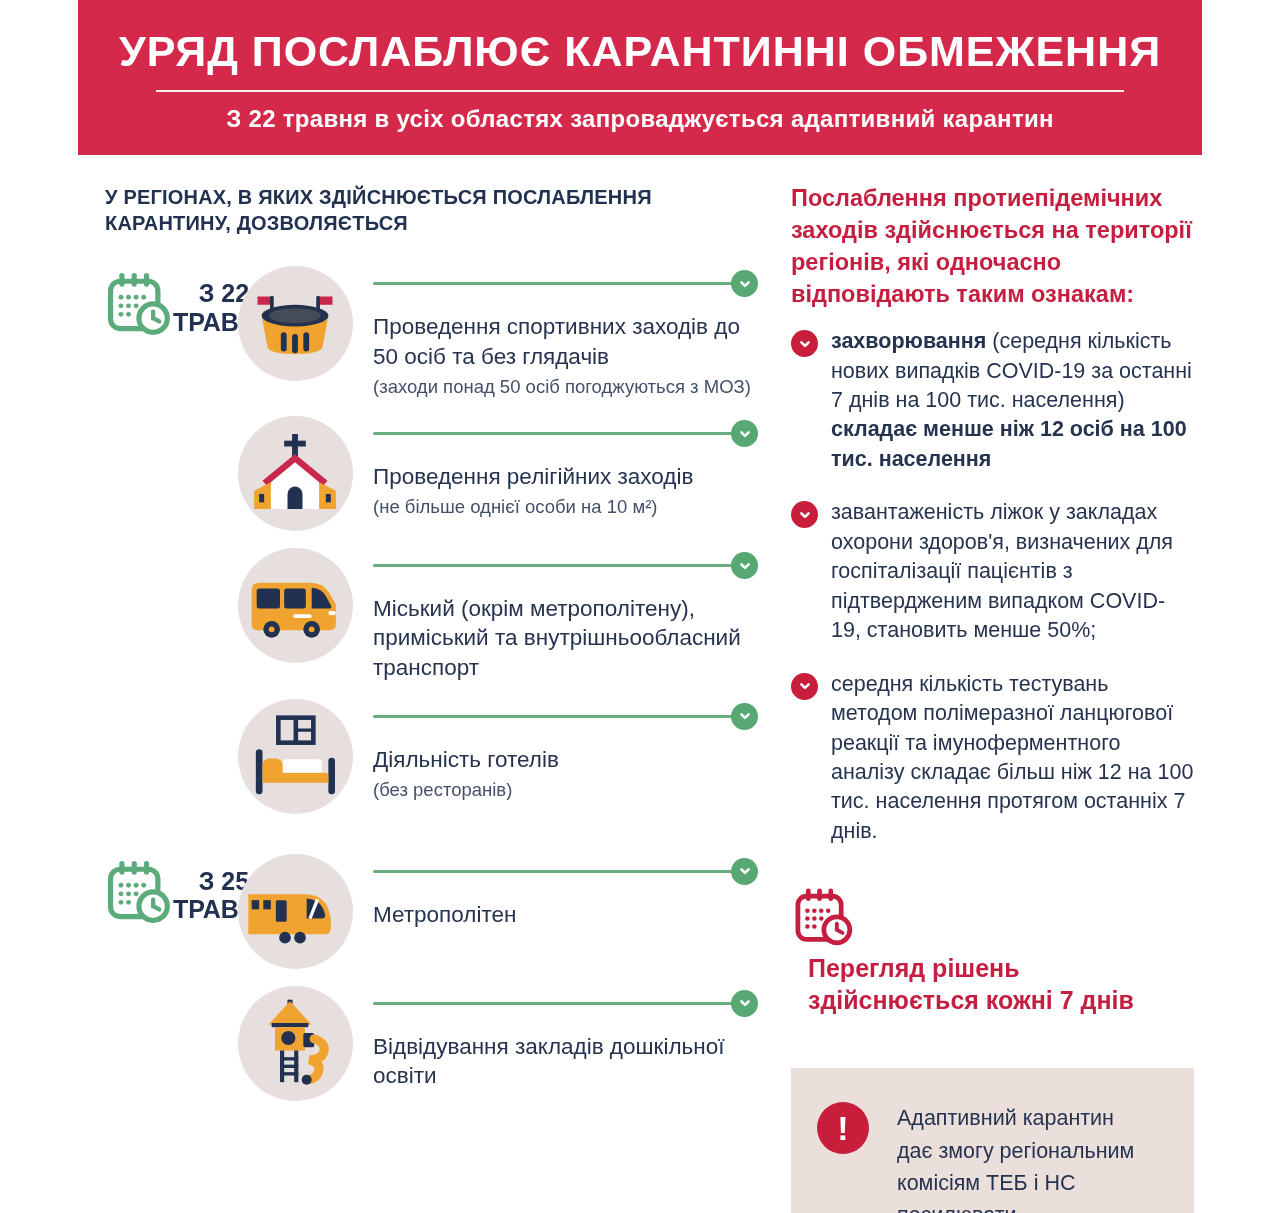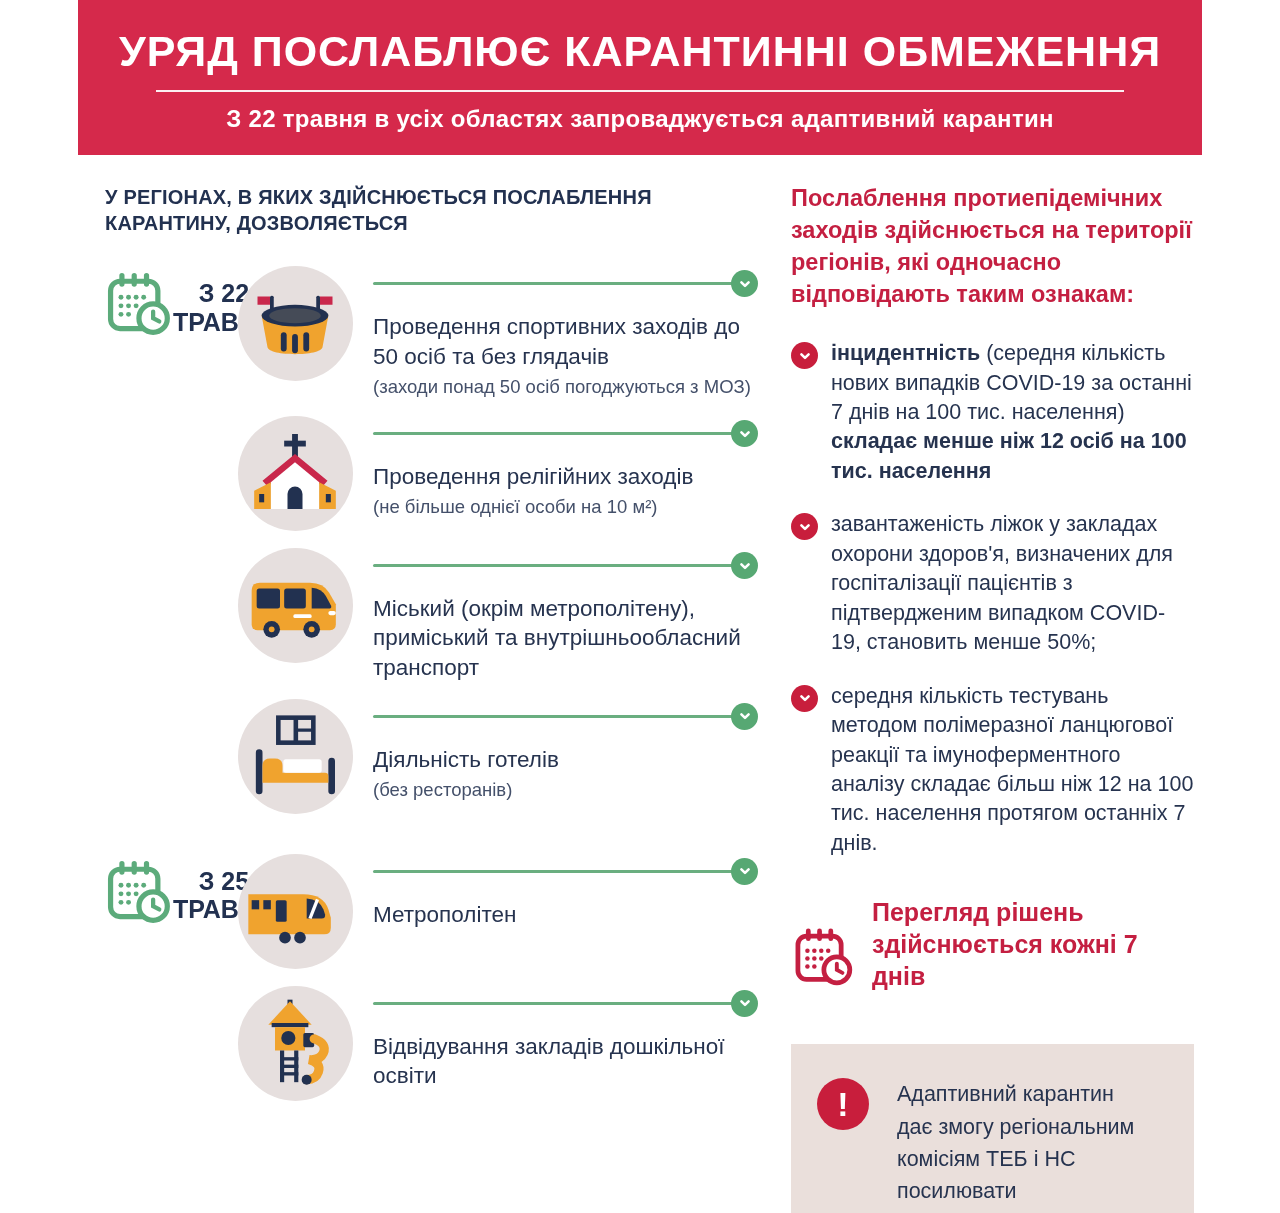--- a/index.html
+++ b/index.html
@@ -40,28 +40,28 @@
   .check-line .line { flex:1; height:3px; background:#6aae80; border-radius:2px; }
   .check-circle { width:27px; height:27px; border-radius:50%; background:#57a873; margin-left:-2px;
                   display:flex; align-items:center; justify-content:center; flex-shrink:0; }
   .check-circle svg, .bullet-badge svg { width:18px; height:18px; display:block; }
   .item-title { color:#26334f; font-size:22.5px; line-height:1.3; max-width:368px; }
   .item-note  { color:#44506a; font-size:18.5px; line-height:1.3; margin-top:4px; max-width:410px; }
   .item-note:empty { display:none; }
 
   
   .right-heading { color:#c41f41; font-size:23.5px; font-weight:700; line-height:1.36;
-                   margin:4px 0 28px; max-width:523px; }
+                   margin:4px 0 16px; max-width:523px; }
   .bullet { display:flex; margin-bottom:24px; }
   .bullet-badge { width:27px; height:27px; border-radius:50%; background:#c81e3c; flex-shrink:0;
                   display:flex; align-items:center; justify-content:center; margin:3px 13px 0 0; }
   .bullet-text { color:#26334f; font-size:21.5px; line-height:1.37; max-width:500px; }
   .bullet-text .b { font-weight:700; }
 
-  .review { display:flex; align-items:flex-end; margin-top:38px; }
+  .review { display:flex; align-items:flex-start; margin-top:38px;flex-direction:column; }
   .review-text { color:#c41f41; font-size:25px; font-weight:700; line-height:1.28;
                  margin-left:17px; max-width:345px; }
 
   .info-box { background:#eadfdb; margin-top:52px; padding:34px 58px 34px 26px;
               display:flex; align-items:flex-start; max-width:534px; }
   .warn-circle { width:52px; height:52px; border-radius:50%; background:#c81e3c; color:#fff;
                  font-weight:700; font-size:34px; display:flex; align-items:center;
                  justify-content:center; flex-shrink:0; margin-right:20px; }
   .info-text { color:#26334f; font-size:21.5px; line-height:1.5; max-width:378px;margin-left:8px; }
 </style>
@@ -322,21 +322,21 @@
     <div class="right-col">
       <div class="right-heading">Послаблення протиепідемічних заходів здійснюється на території регіонів, які одночасно відповідають таким ознакам:</div>
 
       <div class="bullet">
         <span class="bullet-badge">
           <svg viewBox="0 0 24 24" fill="none">
               <path d="M7.2 9.8 12 14.6 16.8 9.8" stroke="#fff" stroke-width="3.4" stroke-linecap="round" stroke-linejoin="round"></path>
             </svg>
         </span>
         <div class="bullet-text">
-          <span class="b">інцидентність</span><span> (середня кількість нових випадків COVID-19 за останні 7 днів на 100 тис. населення) </span><span class="b">складає менше ніж 12 осіб на 100 тис. населення</span>
+          <span class="b">захворювання</span><span> (середня кількість нових випадків COVID-19 за останні 7 днів на 100 тис. населення) </span><span class="b">складає менше ніж 12 осіб на 100 тис. населення</span>
         </div>
       </div>
 
       <div class="bullet">
         <span class="bullet-badge">
           <svg viewBox="0 0 24 24" fill="none">
               <path d="M7.2 9.8 12 14.6 16.8 9.8" stroke="#fff" stroke-width="3.4" stroke-linecap="round" stroke-linejoin="round"></path>
             </svg>
         </span>
         <div class="bullet-text">завантаженість ліжок у закладах охорони здоров'я, визначених для госпіталізації пацієнтів з підтвердженим випадком COVID-19, становить менше 50%;</div>

